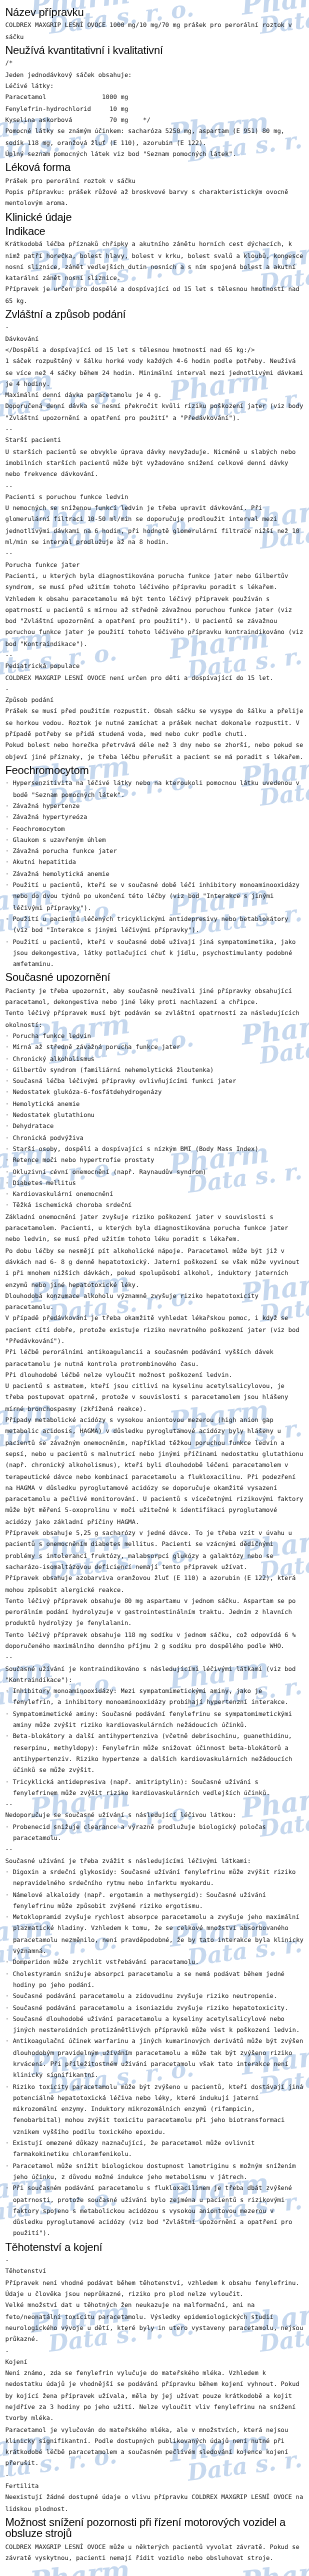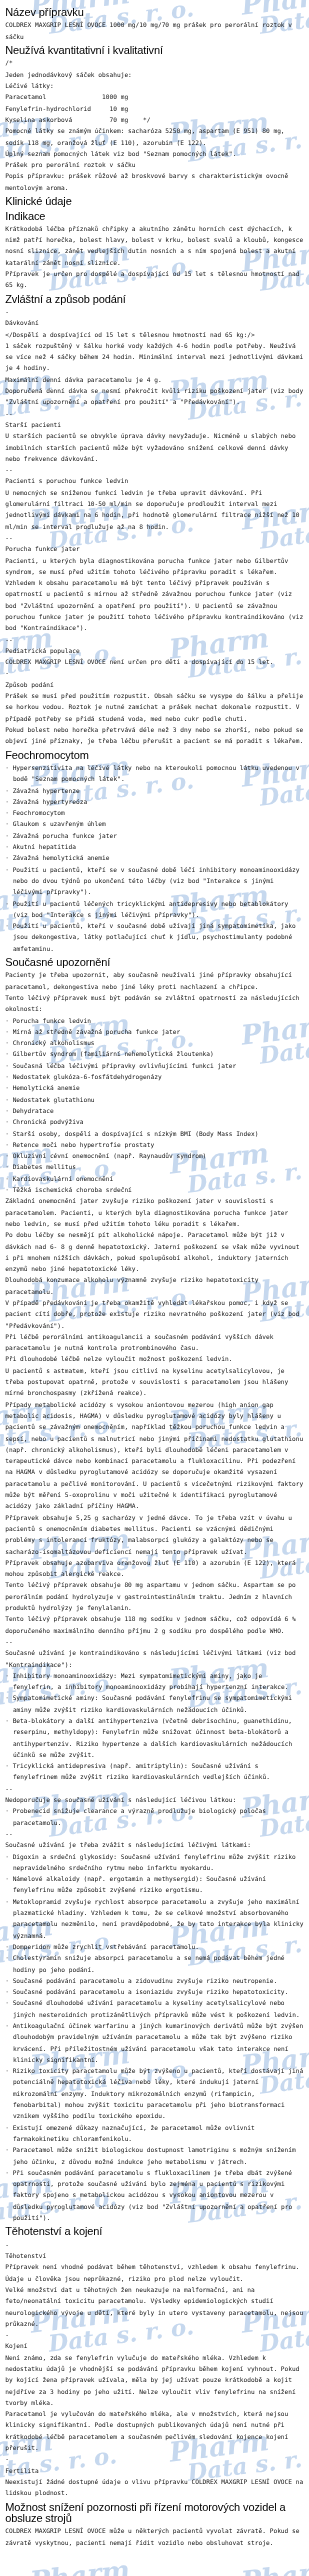--- a/index.html
+++ b/index.html
@@ -194,20 +194,21 @@
     <div class="p">COLDREX MAXGRIP LESNÍ OVOCE 1000 mg/10 mg/70 mg prášek pro perorální roztok v sáčku</div>
     <div class="h2">Neužívá kvantitativní i kvalitativní</div>
     <div class="p">/*</div>
     <div class="p">Jeden jednodávkový sáček obsahuje:</div>
     <div class="p">Léčivé látky:</div>
     <div class="p">Paracetamol               1000 mg</div>
     <div class="p">Fenylefrin-hydrochlorid     10 mg</div>
     <div class="p">Kyselina askorbová          70 mg    */</div>
     <div class="p">Pomocné látky se známým účinkem: sacharóza 5250 mg, aspartam (E 951) 80 mg, sodík 118 mg, oranžová žluť (E 110), azorubin (E 122).</div>
     <div class="p">Úplný seznam pomocných látek viz bod "Seznam pomocných látek".</div>
+    <div class="h2">Léková forma</div>
     <div class="p">Prášek pro perorální roztok v sáčku</div>
     <div class="p">Popis přípravku: prášek růžové až broskvové barvy s charakteristickým ovocně mentolovým aroma.</div>
     <div class="h2">Klinické údaje</div>
     <div class="h2">Indikace</div>
     <div class="p">Krátkodobá léčba příznaků chřipky a akutního zánětu horních cest dýchacích, k nimž patří horečka, bolest hlavy, bolest v krku, bolest svalů a kloubů, kongesce nosní sliznice, zánět vedlejších dutin nosních a s ním spojená bolest a akutní katarální zánět nosní sliznice.</div>
     <div class="p">Přípravek je určen pro dospělé a dospívající od 15 let s tělesnou hmotností nad 65 kg.</div>
     <div class="h2">Zvláštní a způsob podání</div>
     <div class="p">-</div>
     <div class="p">Dávkování</div>
     <div class="p">&lt;/Dospělí a dospívající od 15 let s tělesnou hmotností nad 65 kg:/&gt;</div>

